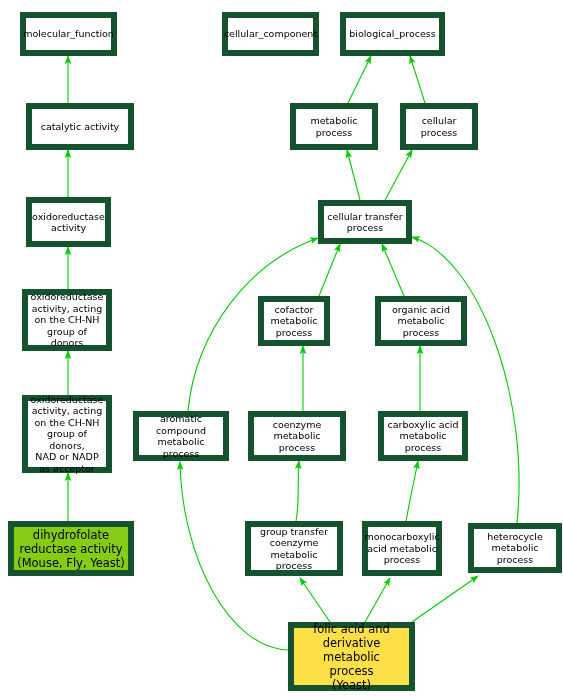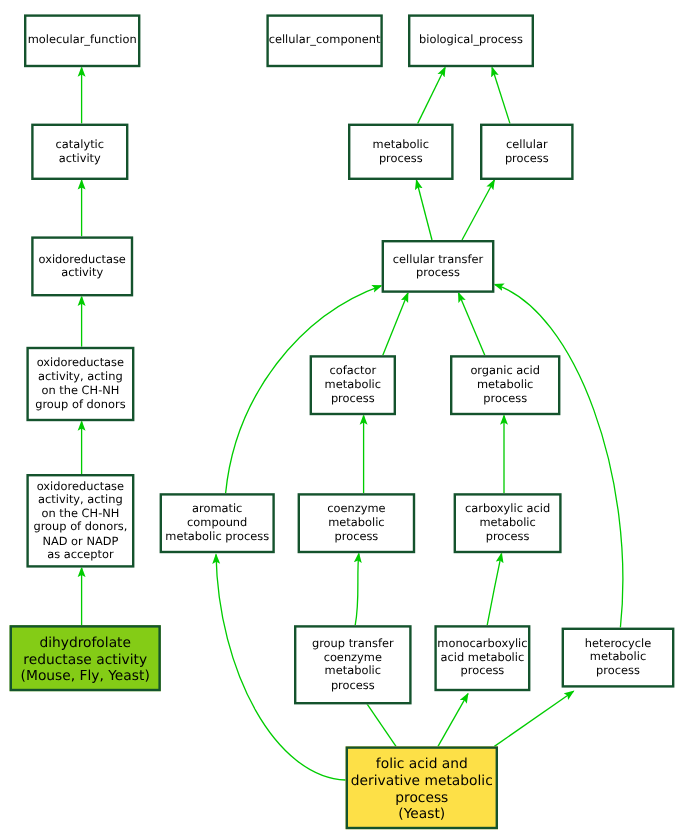--- a/index.html
+++ b/index.html
@@ -6,21 +6,21 @@
   body{
     width:563px;height:700px;
     font-family:"DejaVu Sans", sans-serif;
     overflow:hidden;
   }
   #canvas{position:relative;width:563px;height:700px;}
   #edges{position:absolute;left:0;top:0;width:563px;height:700px;}
   .node{
     position:absolute;
     box-sizing:border-box;
-    border:2px solid #14532d;
+    border:6px solid #14532d;
     background:#ffffff;
     display:flex;align-items:center;justify-content:center;
     text-align:center;
     font-size:9.5px;
     line-height:11.5px;
     color:#000000;
     padding:1px 2px;
     white-space:pre-line;
   }
   .node.highlight-gray{background:#84cc16;font-size:11.5px;line-height:14px;}
@@ -55,21 +55,21 @@
         <path d="M 296,521 C 300,500 297,480 299,461" fill="none" stroke="#00cc00" stroke-width="1.1" marker-end="url(#arrowhead)"></path>
         <path d="M 406,521 C 410,500 414,480 418,461" fill="none" stroke="#00cc00" stroke-width="1.1" marker-end="url(#arrowhead)"></path>
         <path d="M 288,650 C 230,648 182,560 180,462" fill="none" stroke="#00cc00" stroke-width="1.1" marker-end="url(#arrowhead)"></path>
         <path d="M 330,622 L 300,578" fill="none" stroke="#00cc00" stroke-width="1.1" marker-end="url(#arrowhead)"></path>
         <path d="M 365,622 L 390,578" fill="none" stroke="#00cc00" stroke-width="1.1" marker-end="url(#arrowhead)"></path>
         <path d="M 412,622 L 478,576" fill="none" stroke="#00cc00" stroke-width="1.1" marker-end="url(#arrowhead)"></path>
       </g>
   </svg>
   <div id="nodes-layer">
       <div class="node" style="left: 20px; top: 12px; width: 97px; height: 44px;">molecular_function</div>
-      <div class="node" style="left: 26px; top: 103px; width: 81px; height: 47px;">catalytic activity</div>
+      <div class="node" style="left: 26px; top: 103px; width: 108px; height: 47px;">catalytic activity</div>
       <div class="node" style="left: 26px; top: 197px; width: 85px; height: 50px;">oxidoreductase
 activity</div>
       <div class="node" style="left: 22px; top: 289px; width: 90px; height: 62px;">oxidoreductase
 activity, acting
 on the CH-NH
 group of donors</div>
       <div class="node" style="left: 22px; top: 395px; width: 90px; height: 78px;">oxidoreductase
 activity, acting
 on the CH-NH
 group of donors,
@@ -87,21 +87,21 @@
       <div class="node" style="left: 258px; top: 296px; width: 72px; height: 50px;">cofactor metabolic
 process</div>
       <div class="node" style="left: 375px; top: 296px; width: 92px; height: 50px;">organic acid
 metabolic process</div>
       <div class="node" style="left: 133px; top: 411px; width: 96px; height: 50px;">aromatic compound
 metabolic process</div>
       <div class="node" style="left: 248px; top: 411px; width: 98px; height: 50px;">coenzyme metabolic
 process</div>
       <div class="node" style="left: 378px; top: 411px; width: 90px; height: 50px;">carboxylic acid
 metabolic process</div>
-      <div class="node" style="left: 245px; top: 521px; width: 98px; height: 66px;">group transfer
+      <div class="node" style="left: 245px; top: 521px; width: 98px; height: 55px;">group transfer
 coenzyme metabolic
 process</div>
       <div class="node" style="left: 362px; top: 521px; width: 80px; height: 55px;">monocarboxylic
 acid metabolic
 process</div>
       <div class="node" style="left: 468px; top: 523px; width: 94px; height: 50px;">heterocycle
 metabolic process</div>
       <div class="node highlight-cyan" style="left: 288px; top: 622px; width: 127px; height: 69px;">folic acid and
 derivative metabolic
 process

